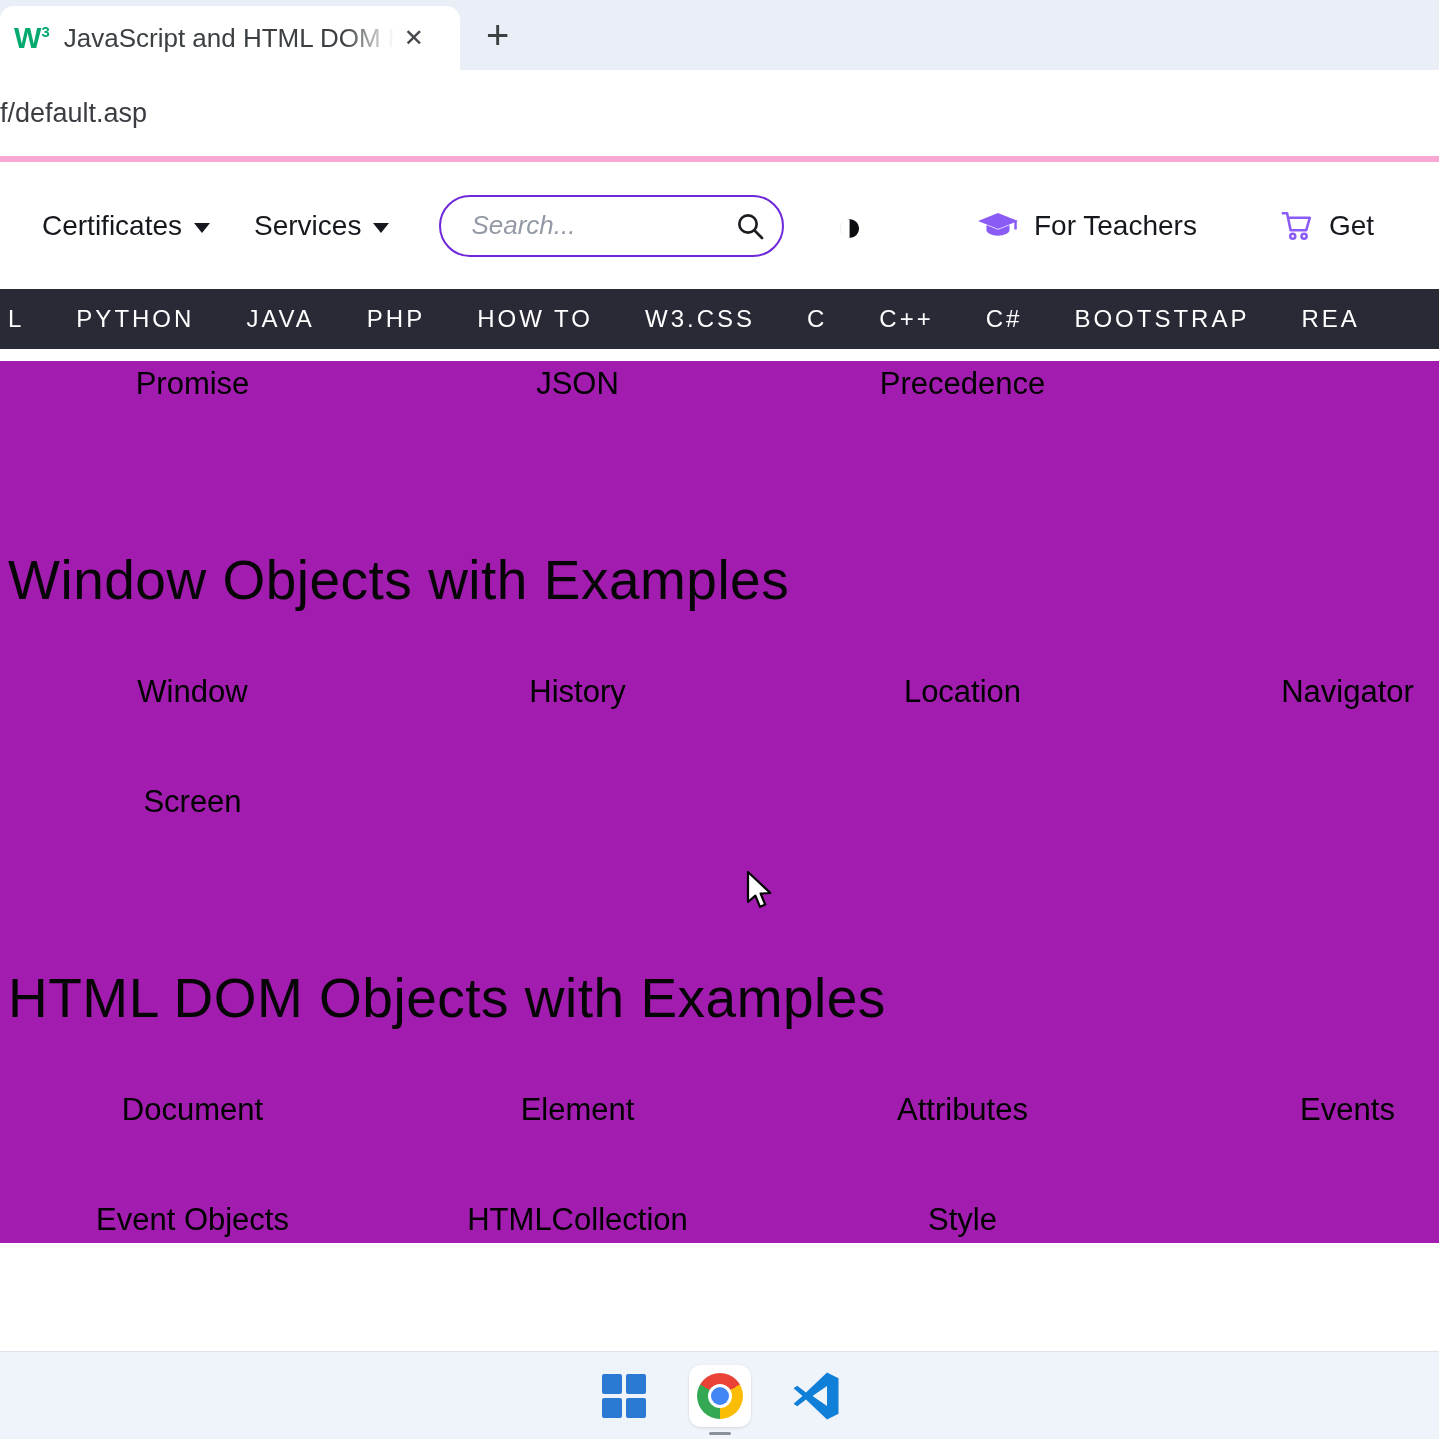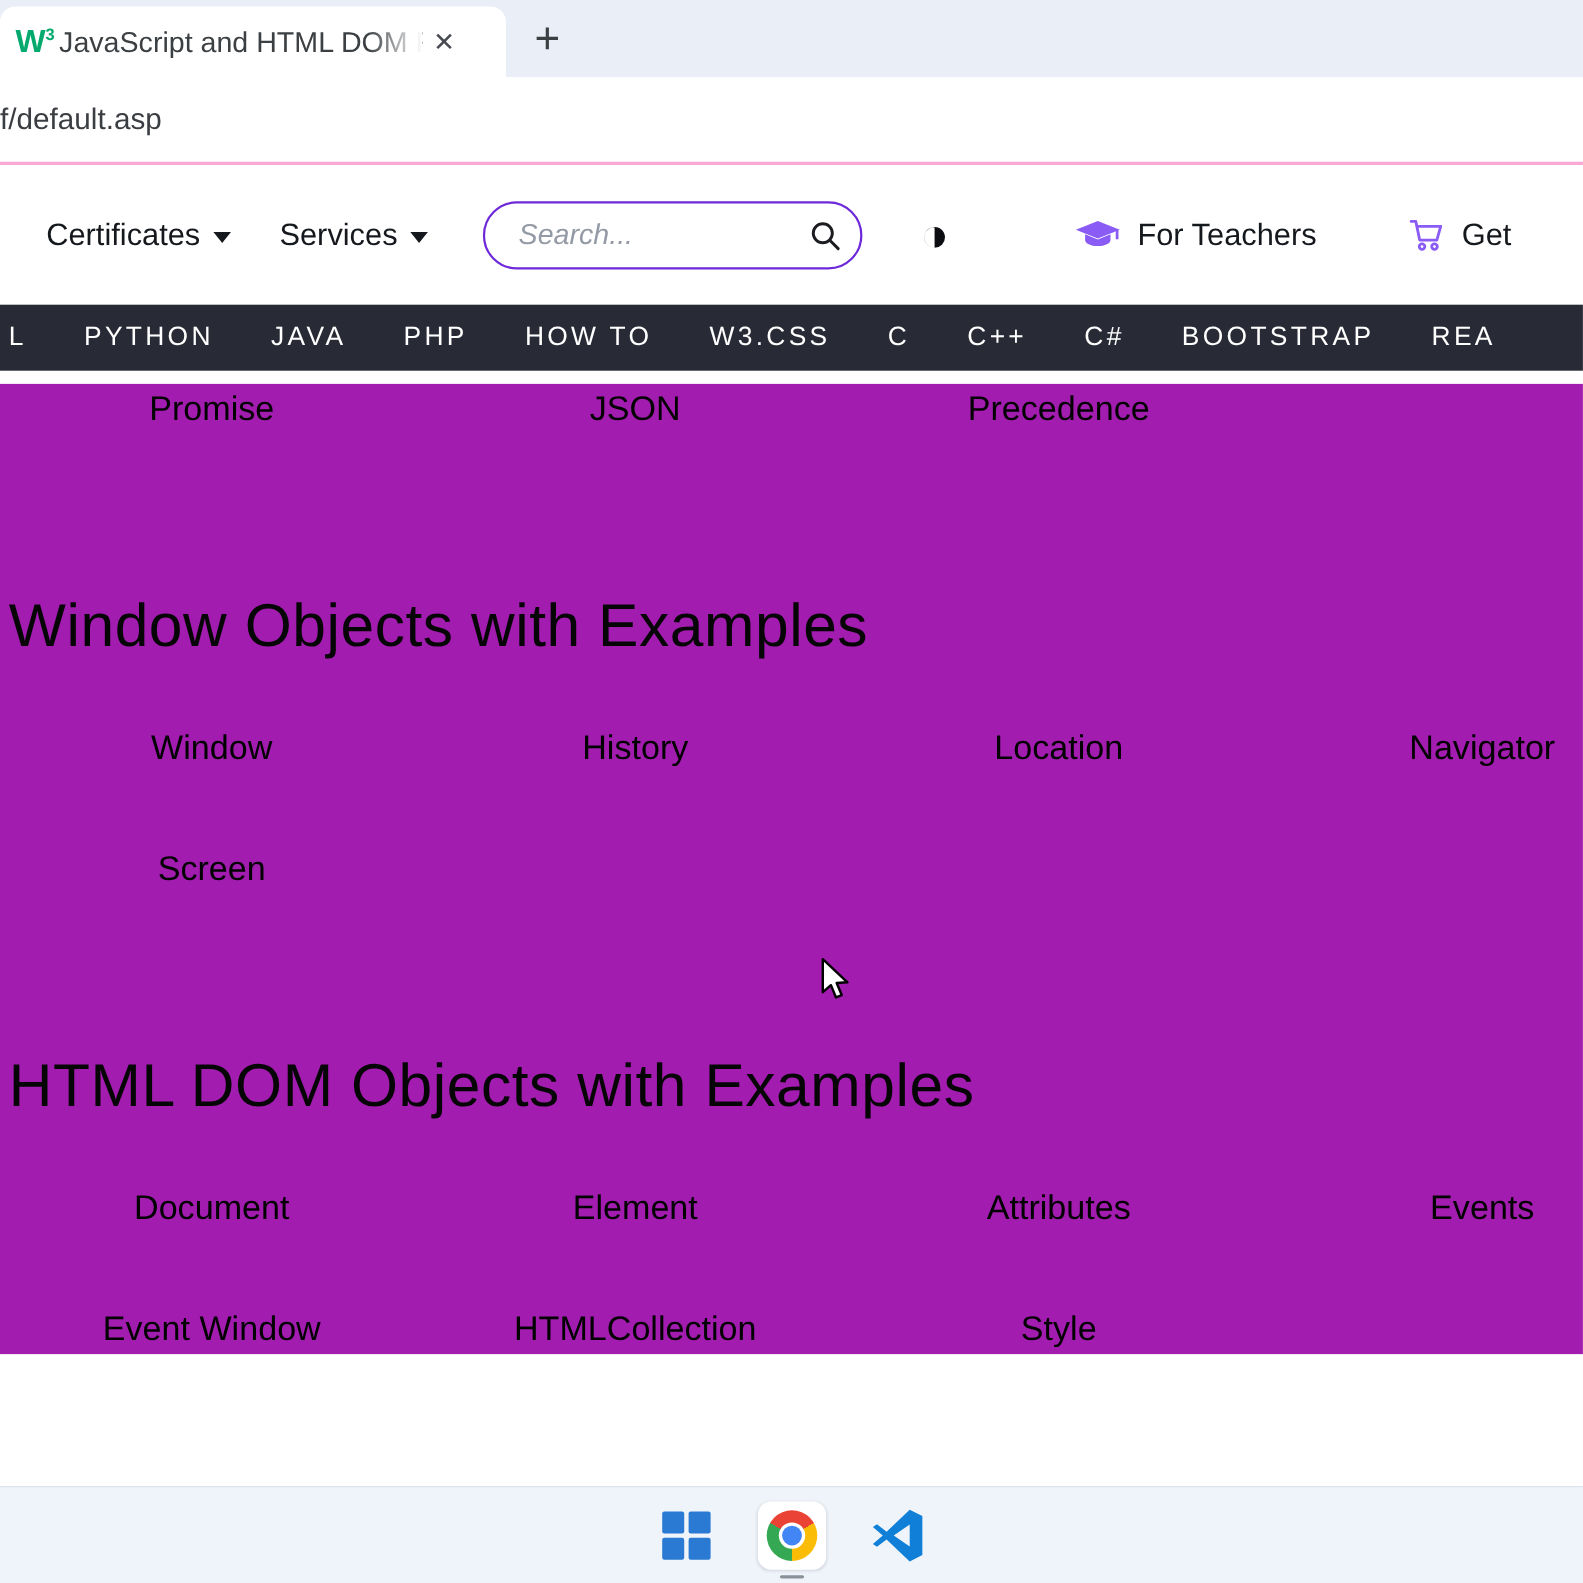--- a/index.html
+++ b/index.html
@@ -3,30 +3,30 @@
 <meta charset="utf-8">
 <style>
   * { box-sizing: border-box; margin: 0; padding: 0; }
   html, body { width: 1439px; height: 1439px; overflow: hidden; background: #fff;
     font-family: "Liberation Sans", "DejaVu Sans", sans-serif; }
 
   
   .tabstrip { position: relative; height: 70px; background: #e9eef7; }
   .tab { position: absolute; left: 0; top: 6px; width: 460px; height: 64px; background: #fff;
     border-radius: 14px 14px 0 0; display: flex; align-items: center; padding: 0 12px 0 14px; }
-  .favicon { color: #04AA6D; font-weight: 800; font-size: 29px; margin-right: 4px; white-space: nowrap; text-align: center; }
+  .favicon { color: #04AA6D; font-weight: 800; font-size: 29px; margin-right: 14px; white-space: nowrap; text-align: center; }
   .favicon sup { font-size: 15px; }
   .tab-title-wrap { position: relative; overflow: hidden; width: 330px; height: 40px; line-height: 40px; }
   .tab-title { font-size: 26px; color: #3c4043; white-space: nowrap; }
   .tab-title-wrap::after { content:''; position:absolute; right:0; top:0; bottom:0; width:50px;
     background: linear-gradient(to right, rgba(255,255,255,0), #fff); }
   .tab-close { font-size: 24px; color: #474b50; margin-left: 10px; cursor: default; }
   .new-tab { position: absolute; left: 486px; top: 12px; font-size: 40px; font-weight: 300; color: #3c4043;
     line-height: 46px; }
-  .urlrow { height: 80px; background: #fff; display: flex; align-items: center; border-bottom: 3px solid #f9a8d4; }
+  .urlrow { height: 92px; background: #fff; display: flex; align-items: center; border-bottom: 6px solid #f9a8d4; }
   .url-text { font-size: 27px; color: #3a3d41; }
 
   
   .site-header { height: 127px; background: #fff; display: flex; align-items: center; padding-left: 42px; }
   .menu { display: flex; align-items: center; font-size: 28px; color: #15181c; cursor: pointer; }
   .menu .caret { display: inline-block; width: 0; height: 0; border-left: 8px solid transparent;
     border-right: 8px solid transparent; border-top: 10px solid #15181c; margin-left: 12px; margin-top: 4px; }
   .menu + .menu { margin-left: 44px; }
   .searchbox { margin-left: 50px; width: 345px; height: 62px; border: 2px solid #6d28d9; border-radius: 31px;
     display: flex; align-items: center; padding: 0 16px 0 30px; }
@@ -156,21 +156,21 @@
       <span class="ref-link">Navigator</span>
       <span class="ref-link">Screen</span>
     </div>
 
   <h1 class="section-title">HTML DOM Objects with Examples</h1>
   <div class="links-grid">
       <span class="ref-link">Document</span>
       <span class="ref-link">Element</span>
       <span class="ref-link">Attributes</span>
       <span class="ref-link">Events</span>
-      <span class="ref-link">Event Window</span>
+      <span class="ref-link">Event Objects</span>
       <span class="ref-link">HTMLCollection</span>
       <span class="ref-link">Style</span>
     </div>
 </main>
 
 <svg class="cursor" width="30" height="42" viewBox="0 0 15 21">
   <path d="M1 1 L1 16 L4.7 12.8 L7 18.4 L9.6 17.3 L7.3 11.8 L12.2 11.5 Z" fill="#ffffff" stroke="#000000" stroke-width="1.1" stroke-linejoin="round"></path>
 </svg>
 
 <div class="taskbar">

